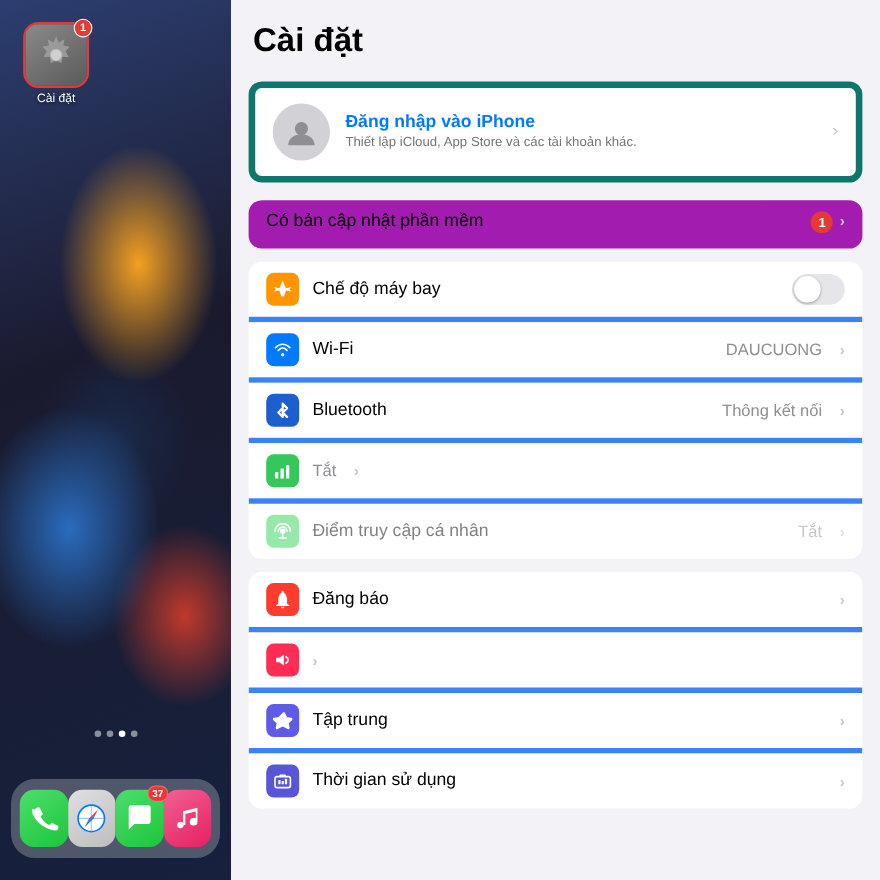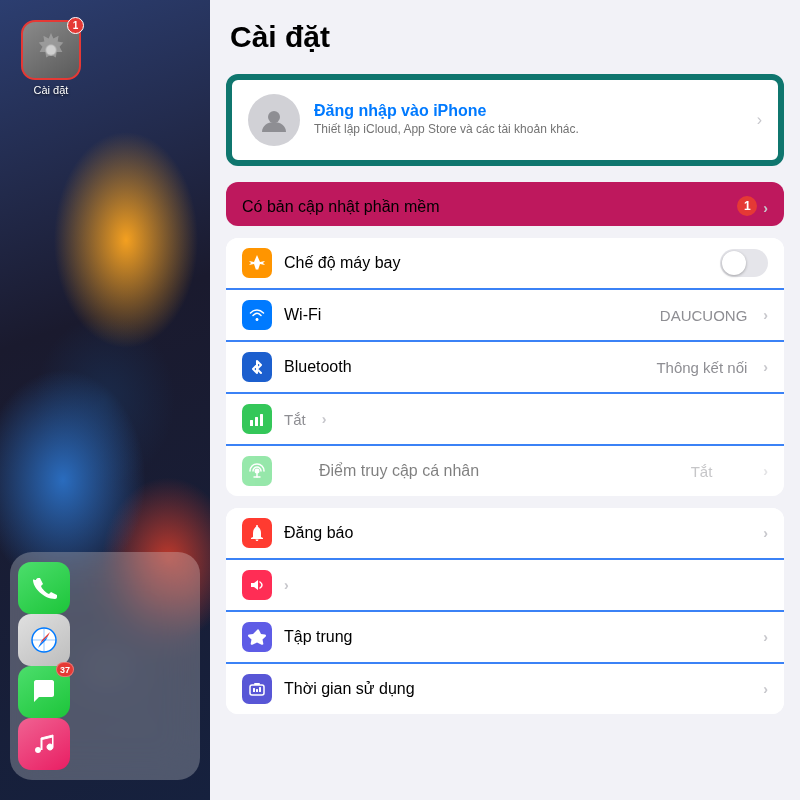--- a/index.html
+++ b/index.html
@@ -132,21 +132,20 @@
       position: absolute;
       bottom: 20px;
       left: 10px;
       right: 10px;
       background: rgba(255,255,255,0.25);
       backdrop-filter: blur(20px);
       border-radius: 22px;
       padding: 10px 8px;
       display: flex;
       justify-content: center;
-      flex-direction: column;
     }
 
     .dock-icon {
       width: 52px;
       height: 52px;
       border-radius: 13px;
       display: flex;
       align-items: center;
       justify-content: center;
       position: relative;
@@ -245,21 +244,21 @@
       background: white;
       border-radius: 12px;
       overflow: hidden;
     }
 
     .settings-row {
       display: flex;
       align-items: center;
       padding: 10px 16px;
       min-height: 44px;
-      border-bottom: 2px solid #3b82f6;
+      border-bottom: 5px solid #3b82f6;
       background: white;
     }
 
     .settings-row:last-child {
       border-bottom: none;
     }
 
     .settings-row-icon {
       width: 30px;
       height: 30px;
@@ -285,24 +284,24 @@
 
     .row-chevron {
       color: #c7c7cc;
       font-size: 14px;
       font-weight: 600;
     }
 
     
     .update-row {
       display: flex;
-      align-items: flex-end;
+      align-items: flex-start;
       padding: 10px 16px;
       min-height: 44px;
-      background: #be185d;
+      background: #a21caf;
       border-radius: 12px;
       margin: 0 16px 12px 16px;
     }
 
     .update-label {
       flex: 1;
       font-size: 16px;
       color: #000;
     }
 
@@ -485,21 +484,21 @@
         <svg width="18" height="18" viewBox="0 0 18 18" fill="white">
           <rect x="2" y="10" width="3" height="6" rx="0.5"></rect>
           <rect x="7" y="7" width="3" height="9" rx="0.5"></rect>
           <rect x="12" y="4" width="3" height="12" rx="0.5"></rect>
         </svg>
       </div>
       <span class="settings-row-value">Tắt</span>
       <span class="row-chevron">›</span>
     </div>
 
-    <div class="settings-row" style="opacity:0.5;gap:35px;">
+    <div class="settings-row" style="opacity:0.5;">
       <div class="settings-row-icon bg-green-light">
         <svg width="18" height="18" viewBox="0 0 18 18" fill="none">
           <circle cx="9" cy="9" r="2.5" fill="white"></circle>
           <path d="M5 9 C5 7 7 5 9 5 C11 5 13 7 13 9" stroke="white" stroke-width="1.5" fill="none" stroke-linecap="round"></path>
           <path d="M2 9 C2 5 5 2 9 2 C13 2 16 5 16 9" stroke="white" stroke-width="1.5" fill="none" stroke-linecap="round"></path>
           <line x1="9" y1="11.5" x2="9" y2="15" stroke="white" stroke-width="1.5" stroke-linecap="round"></line>
           <line x1="6" y1="15" x2="12" y2="15" stroke="white" stroke-width="1.5" stroke-linecap="round"></line>
         </svg>
       </div>
       <span class="settings-row-label">Điểm truy cập cá nhân</span>

